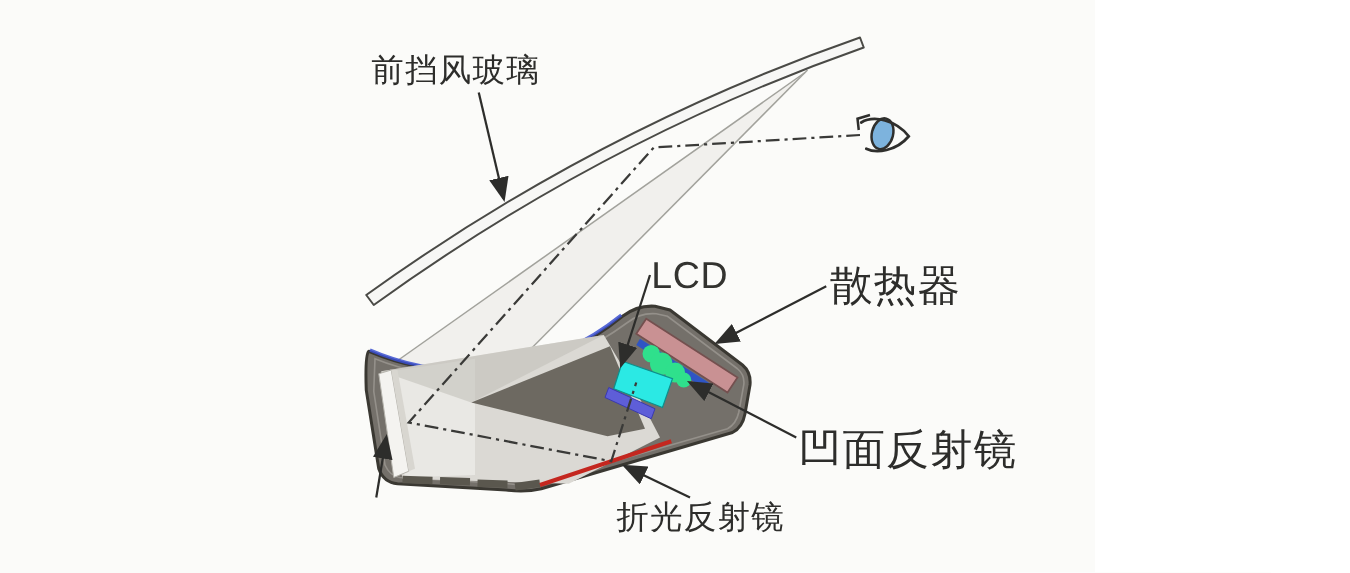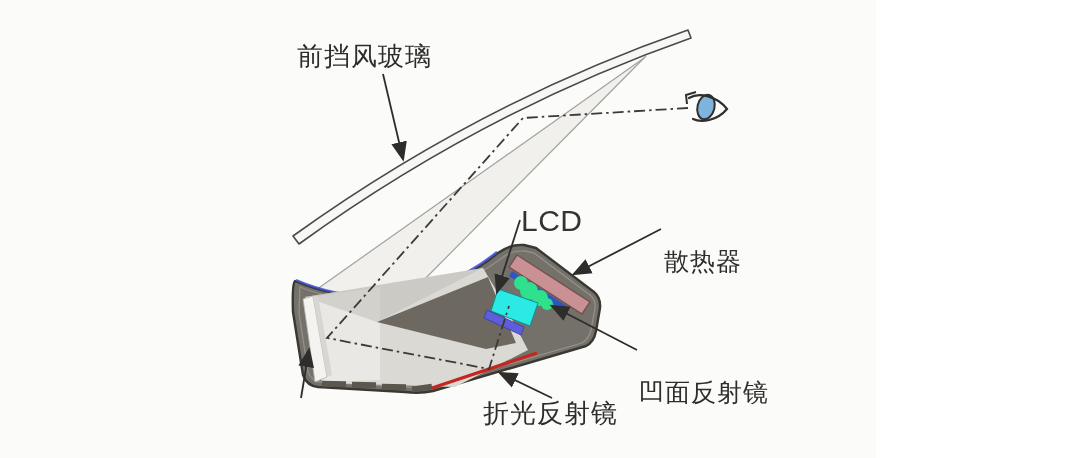--- a/index.html
+++ b/index.html
@@ -1,21 +1,21 @@
 <!DOCTYPE html>
 <html><head>
 <meta charset="utf-8">
 <style>
   html,body{margin:0;padding:0;}
   body{font-family:"Liberation Sans", sans-serif; background:#ffffff;}
   .stage{position:relative; width:876px; height:458px; background:#fbfbf9; overflow:hidden;}
   .stage svg{position:absolute; left:0; top:0;}
   .lbl{position:absolute; color:#2d2d2b; font-size:26px; letter-spacing:1px;
        white-space:nowrap; user-select:none; line-height:1.12;}
-  .lbl.small{font-size:25px;margin-top:37px;}
+  .lbl.small{font-size:34px;}
   .lbl.latin{font-size:30px; letter-spacing:0.5px; color:#333330;}
   .lbl.two-line span{display:block;}
 </style>
 </head>
 <body>
 
 <div class="stage">
 
 <svg width="1080" height="458" viewBox="0 0 1080 458">
   <defs>
@@ -96,15 +96,15 @@
 <div class="lbl two-line" style="left:733px; top:73px;">
 </div>
 
 <div class="lbl latin" style="left:521px; top:187px;margin-top:17px;">LCD</div>
 
 <div class="lbl small" style="left:664px; top:210px;">散热器</div>
 
 <div class="lbl small" style="left:639px; top:341px;">凹面反射镜</div>
 
 
-<div class="lbl" style="left:483px; top:399px;">折光反射镜</div>
+<div class="lbl" style="left:493px; top:399px;">折光反射镜</div>
 
 </div>
 
 </body></html>

